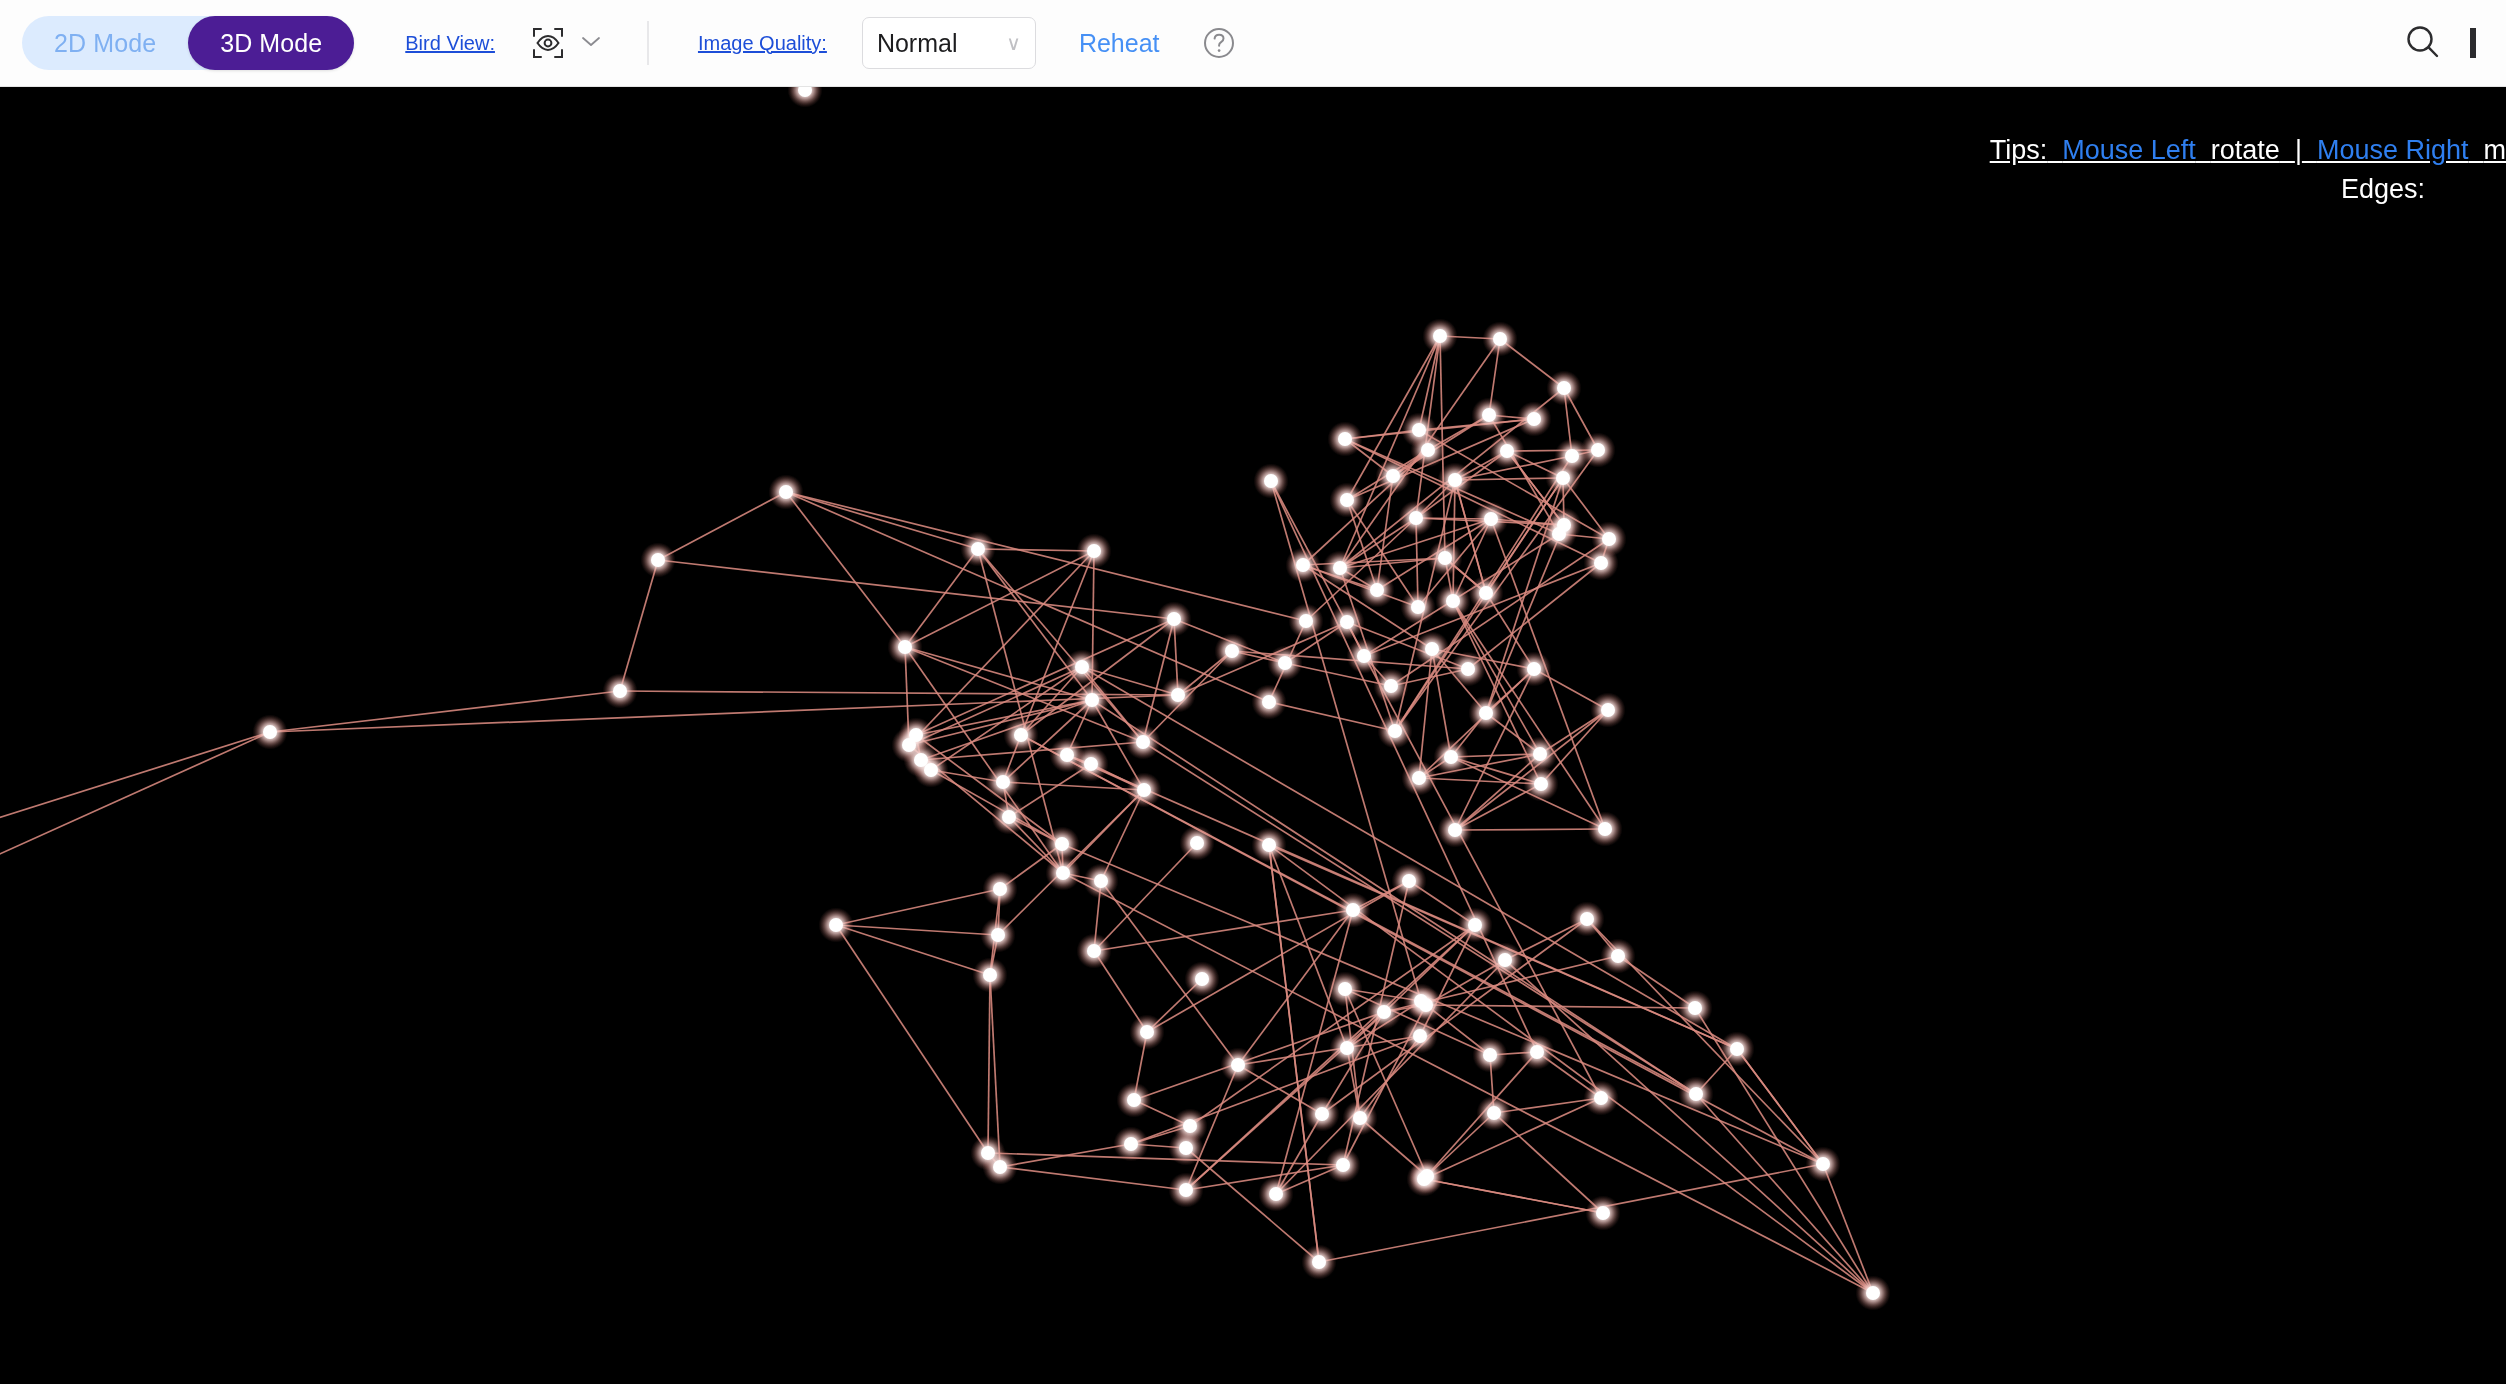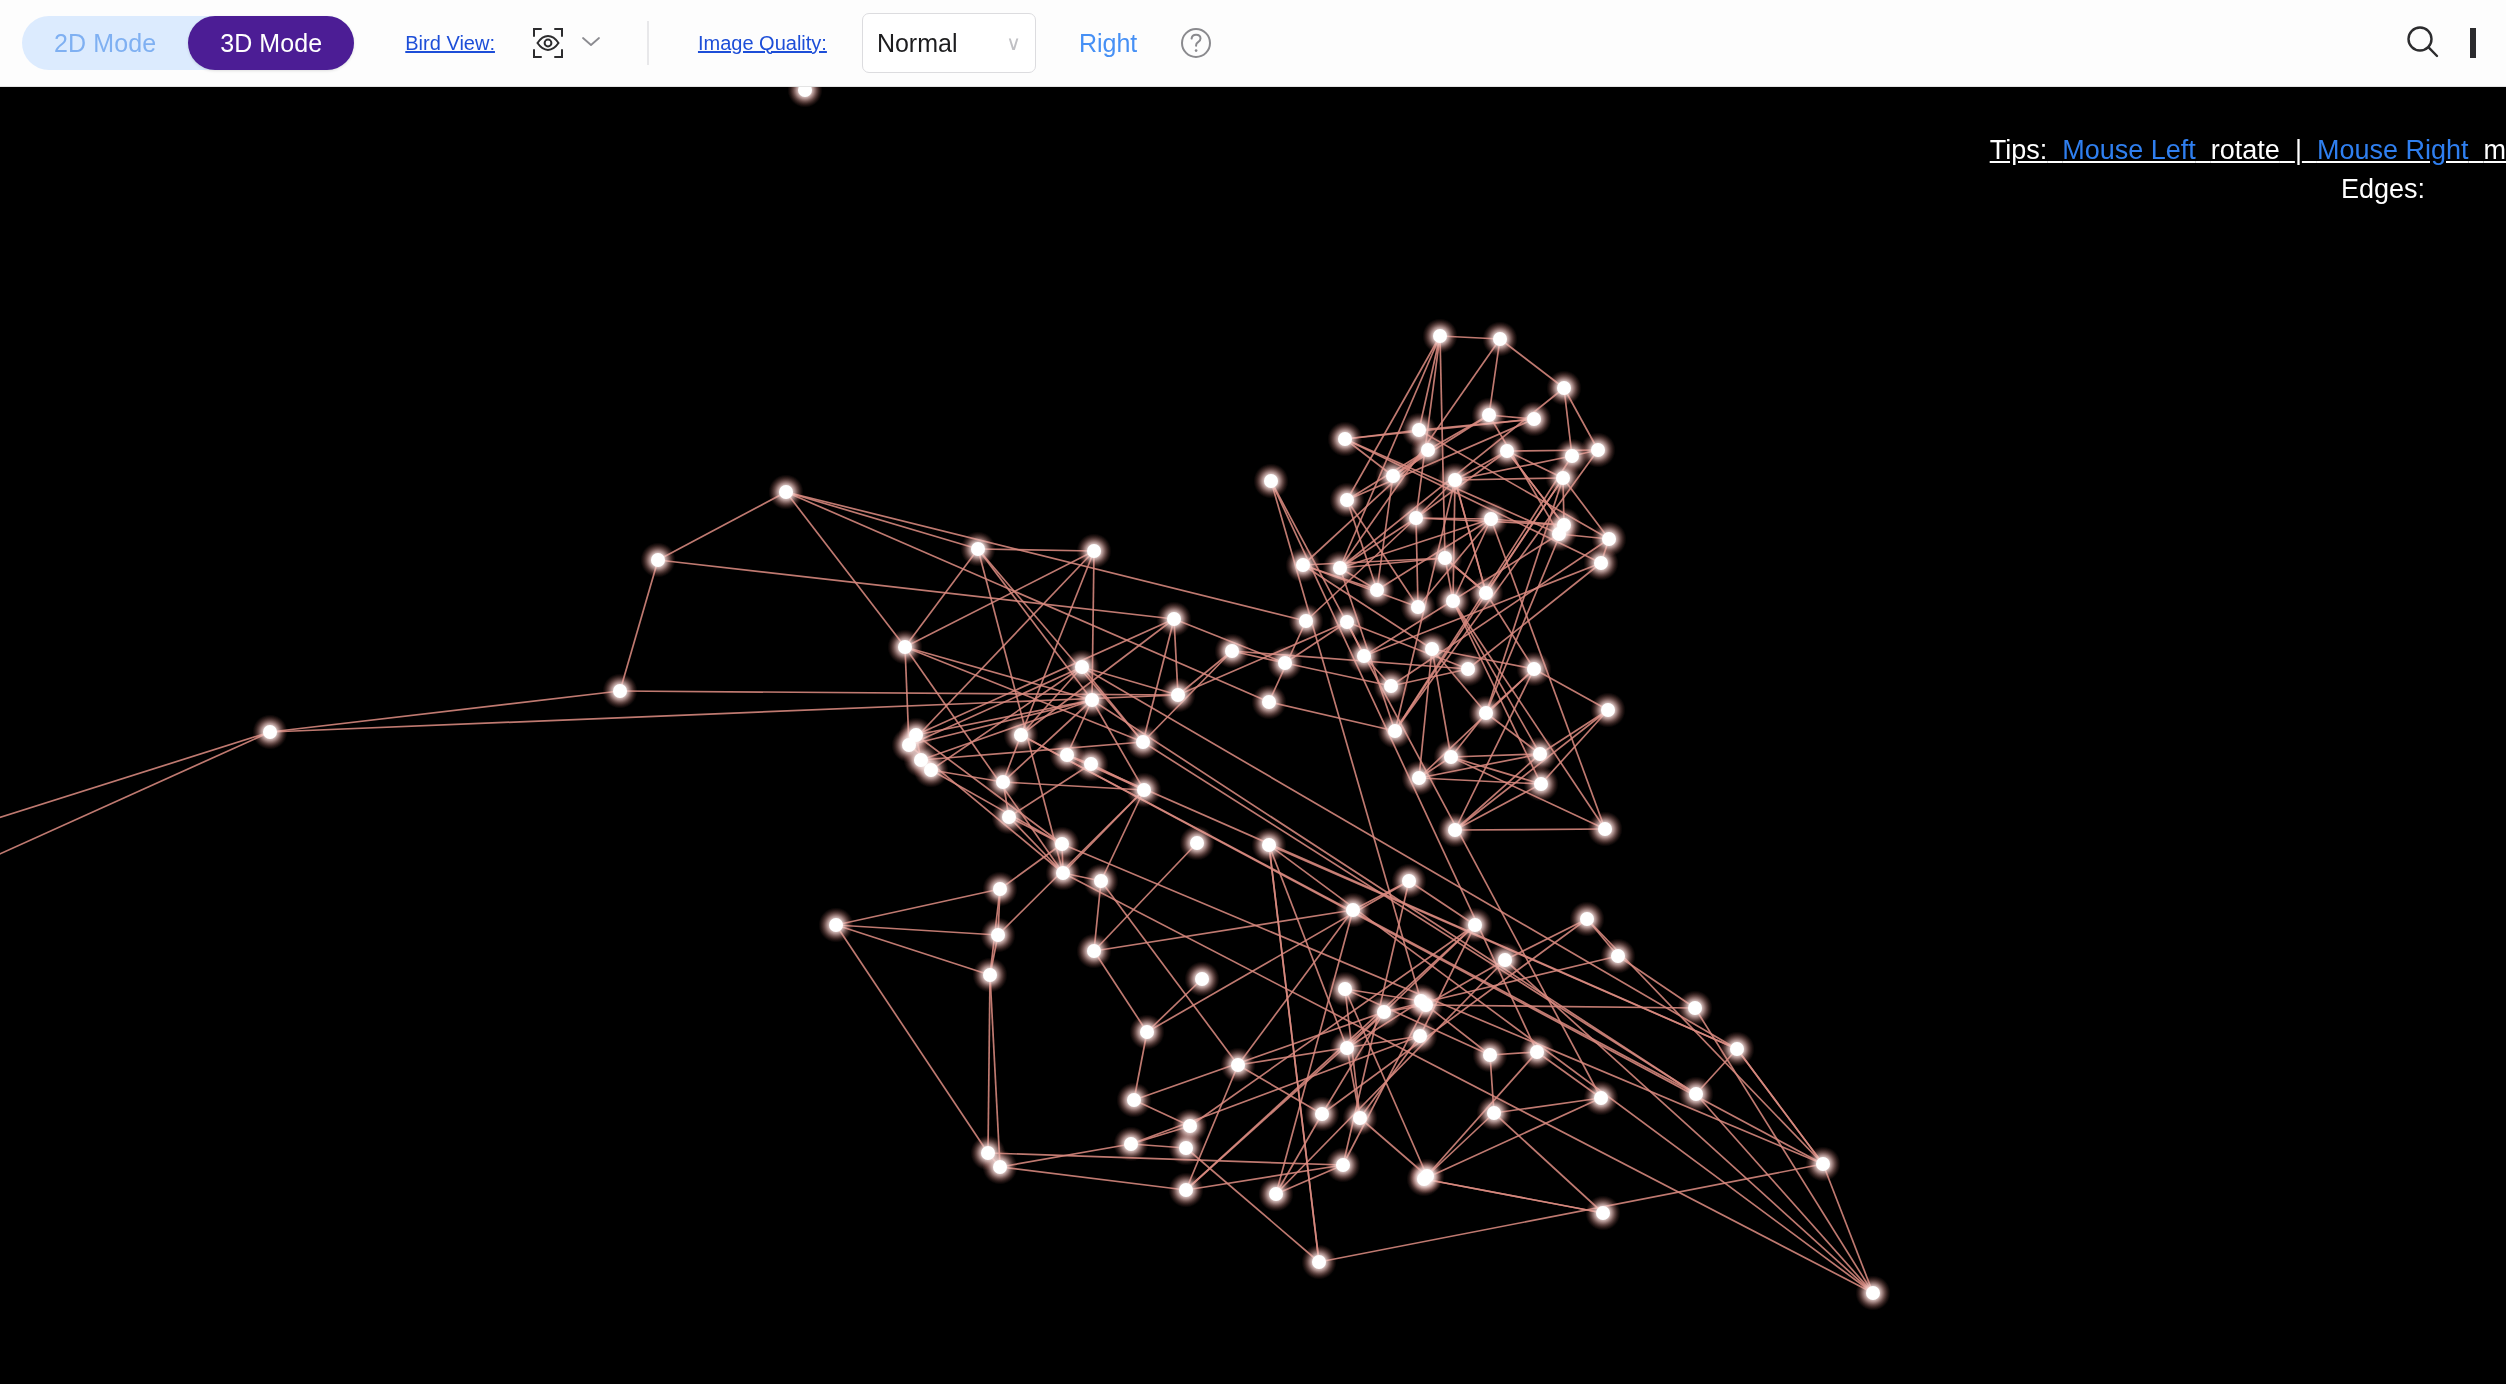--- a/index.html
+++ b/index.html
@@ -61,21 +61,21 @@
 
   .tb-divider {
     width: 2px; height: 44px;
     background: #e8e8ea;
     margin: 0 28px;
     flex: 0 0 auto;
   }
 
   .select-box {
     margin-left: 18px;
-    width: 174px; height: 60px;
+    width: 174px; height: 52px;
     border: 1px solid #dcdcdf;
     border-radius: 7px;
     background: #fff;
     display: flex; align-items: center;
     padding: 12px 14px;
     cursor: pointer;
   }
   .select-value { font-size: 25px; color: #1d1d1f; flex: 1; }
   .select-caret { color: #c0c0c4; font-size: 20px; }
 
@@ -153,21 +153,21 @@
 
   <div class="tb-divider"></div>
 
   <span class="tb-label" style="margin-left:4px">Image Quality:</span>
 
   <div class="select-box">
     <span class="select-value">Normal</span>
     <span class="select-caret">∨</span>
   </div>
 
-  <span class="link-btn">Right</span>
+  <span class="link-btn">Reheat</span>
 
   <span class="help-btn">
     <svg width="36" height="36" viewBox="0 0 36 36" fill="none" stroke="#8a8a8e" stroke-width="2">
       <circle cx="18" cy="18" r="14"></circle>
       <path d="M13.6 13.6c.2-2.4 2.1-3.9 4.5-3.9 2.5 0 4.4 1.5 4.4 3.8 0 1.8-1 2.7-2.4 3.6-1.3.9-2 1.6-2 3.1v.6" stroke-linecap="round"></path>
       <circle cx="18.1" cy="25.6" r="1.35" fill="#8a8a8e" stroke="none"></circle>
     </svg>
   </span>
 
   <div class="tb-spacer"></div>

